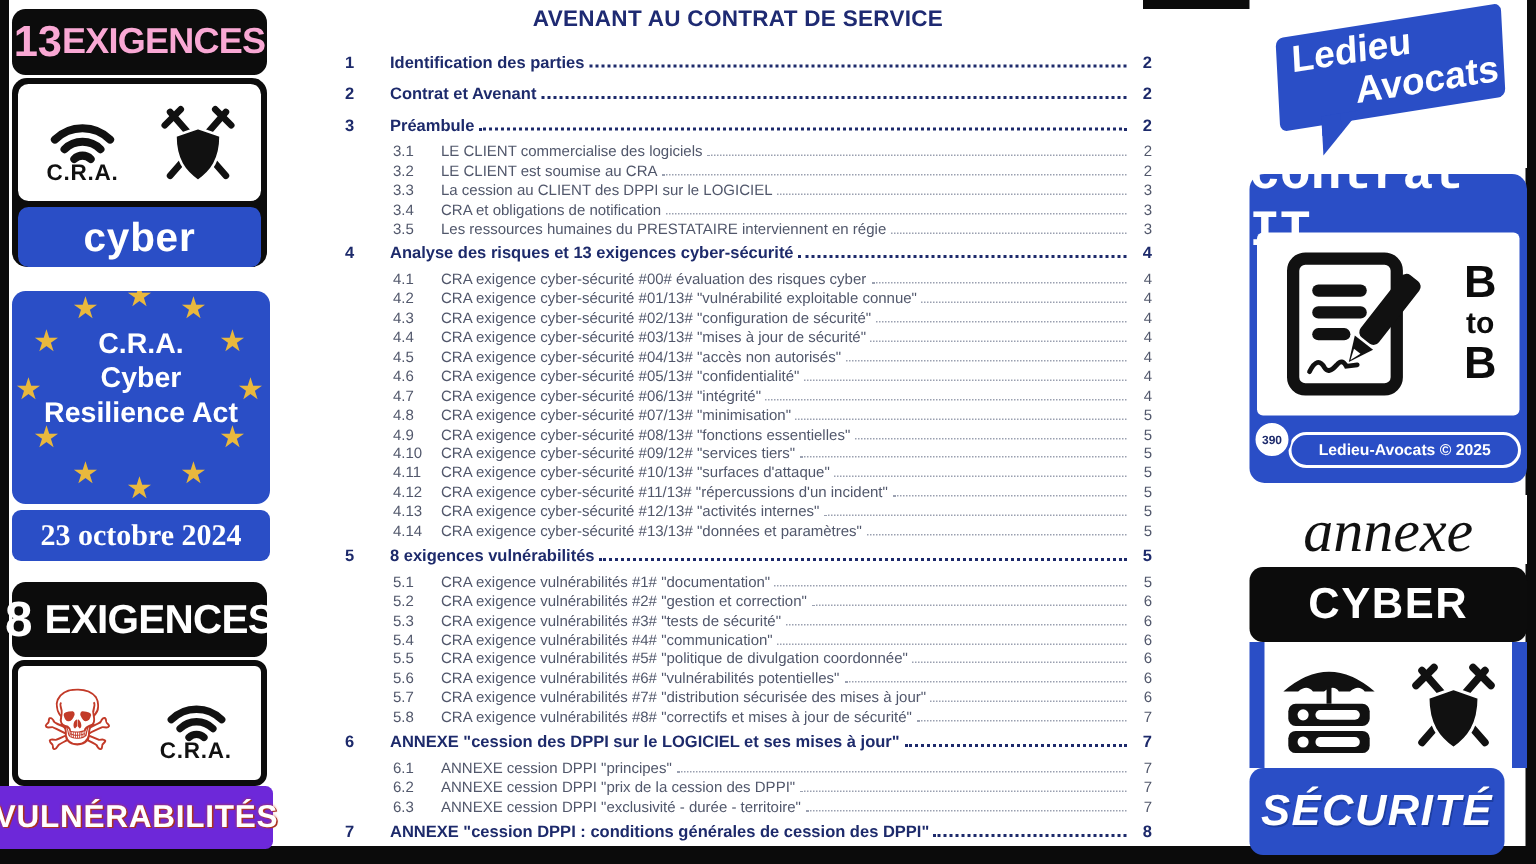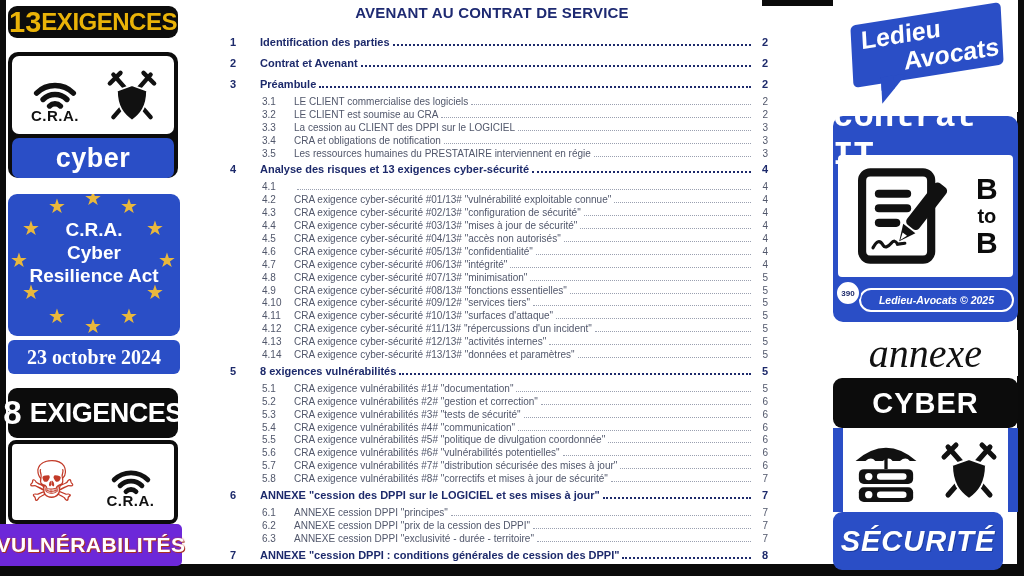--- a/index.html
+++ b/index.html
@@ -28,22 +28,22 @@
   .l2{height:12.9px;font-size:10px;color:#51576b;}
   .l2 .num{margin-left:32px;flex:0 0 32px;}
   .l2 .dots{border-bottom:1px dotted #9aa0b0;}
 
   
   .sticker{position:absolute;box-sizing:border-box;}
   .blue{background:#2a4ec6;}
   .black{background:#0c0c0c;}
 
   
-  #badge13{left:8px;top:6px;width:170px;height:32px;border-radius:9px;
-           display:flex;align-items:center;justify-content:center;color:#eab308;}
+  #badge13{left:8px;top:6px;width:170px;height:44px;border-radius:9px;
+           display:flex;align-items:center;justify-content:center;color:#f9a8d4;}
   #badge13 .n{font-weight:900;font-size:29px;}
   #badge13 .t{font-size:24px;font-weight:600;letter-spacing:-.5px;}
   #cra-panel1{left:8px;top:52px;width:170px;height:126px;border-radius:10px;padding:4px;}
   #cra-panel1 .inner{background:#fff;border-radius:7px;height:74px;
                      display:flex;align-items:center;justify-content:space-around;padding:2px 4px;}
   .cra-block{display:flex;flex-direction:column;align-items:center;}
   .cra-label{font-weight:900;font-size:15px;color:#111;margin-top:-6px;letter-spacing:.5px;}
   #cyber-chip{margin-top:4px;height:40px;border-radius:7px;display:flex;align-items:center;justify-content:center;}
   #cyber-chip span{color:#fff;font-weight:900;font-size:27px;letter-spacing:.5px;}
   #eu-panel{left:8px;top:194px;width:172px;height:142px;border-radius:9px;color:#fff;overflow:hidden;}
@@ -86,21 +86,21 @@
                  font-family:Liberation Mono, monospace;font-size:34px;font-weight:600;}
   #doc-panel{background:#fff;border-radius:4px;margin:0 5px;height:122px;
              display:flex;align-items:center;justify-content:space-around;padding:0 4px;}
   .btob{display:flex;flex-direction:column;align-items:center;color:#0c0c0c;font-weight:900;line-height:1;}
   .btob .B{font-size:30px;} .btob .to{font-size:20px;margin:2px 0;}
   #contrat-footer{flex:1;display:flex;align-items:center;position:relative;}
   #num-circle{position:absolute;left:2px;top:3px;width:22px;height:22px;border-radius:50%;
               background:#fff;border:2px solid #2a4ec6;color:#1d2a6b;font-weight:bold;font-size:8px;
               display:flex;align-items:center;justify-content:center;}
   #credit-pill{margin:0 4px 0 26px;flex:1;height:20px;border:2px solid #fff;border-radius:12px;
-               display:flex;align-items:center;justify-content:center;color:#fff;font-weight:bold;font-size:10.5px;font-style:italic;}
+               display:flex;align-items:center;justify-content:center;color:#fff;font-weight:bold;font-size:10.5px;}
   #annexe-sticker{left:833px;top:330px;width:185px;height:46px;background:#fff;
                   display:flex;align-items:center;justify-content:center;}
   #annexe-sticker span{font-family:"Liberation Serif",serif;font-style:italic;font-size:40px;color:#111;}
   #cyber-banner{left:833px;top:378px;width:185px;height:50px;border-radius:9px;
                 display:flex;align-items:center;justify-content:center;}
   #cyber-banner span{color:#fff;font-weight:900;font-size:29px;letter-spacing:1px;}
   #sec-icons{left:833px;top:428px;width:185px;height:84px;background:#2a4ec6;}
   #sec-icons .inner{position:absolute;left:10px;right:10px;top:0;bottom:0;background:#fff;
                     display:flex;align-items:center;justify-content:space-around;}
   #securite-banner{left:833px;top:512px;width:170px;height:58px;border-radius:9px;
@@ -170,20 +170,21 @@
       <span class="pg">3</span>
     </div>
         <div class="trow l1">
       <span class="num">4</span>
       <span class="lbl">Analyse des risques et 13 exigences cyber-sécurité</span>
       <span class="dots"></span>
       <span class="pg">4</span>
     </div>
         <div class="trow l2">
       <span class="num">4.1</span>
+      <span class="lbl">CRA exigence cyber-sécurité #00# évaluation des risques cyber</span>
       <span class="dots"></span>
       <span class="pg">4</span>
     </div>
         <div class="trow l2">
       <span class="num">4.2</span>
       <span class="lbl">CRA exigence cyber-sécurité #01/13# "vulnérabilité exploitable connue"</span>
       <span class="dots"></span>
       <span class="pg">4</span>
     </div>
         <div class="trow l2">

